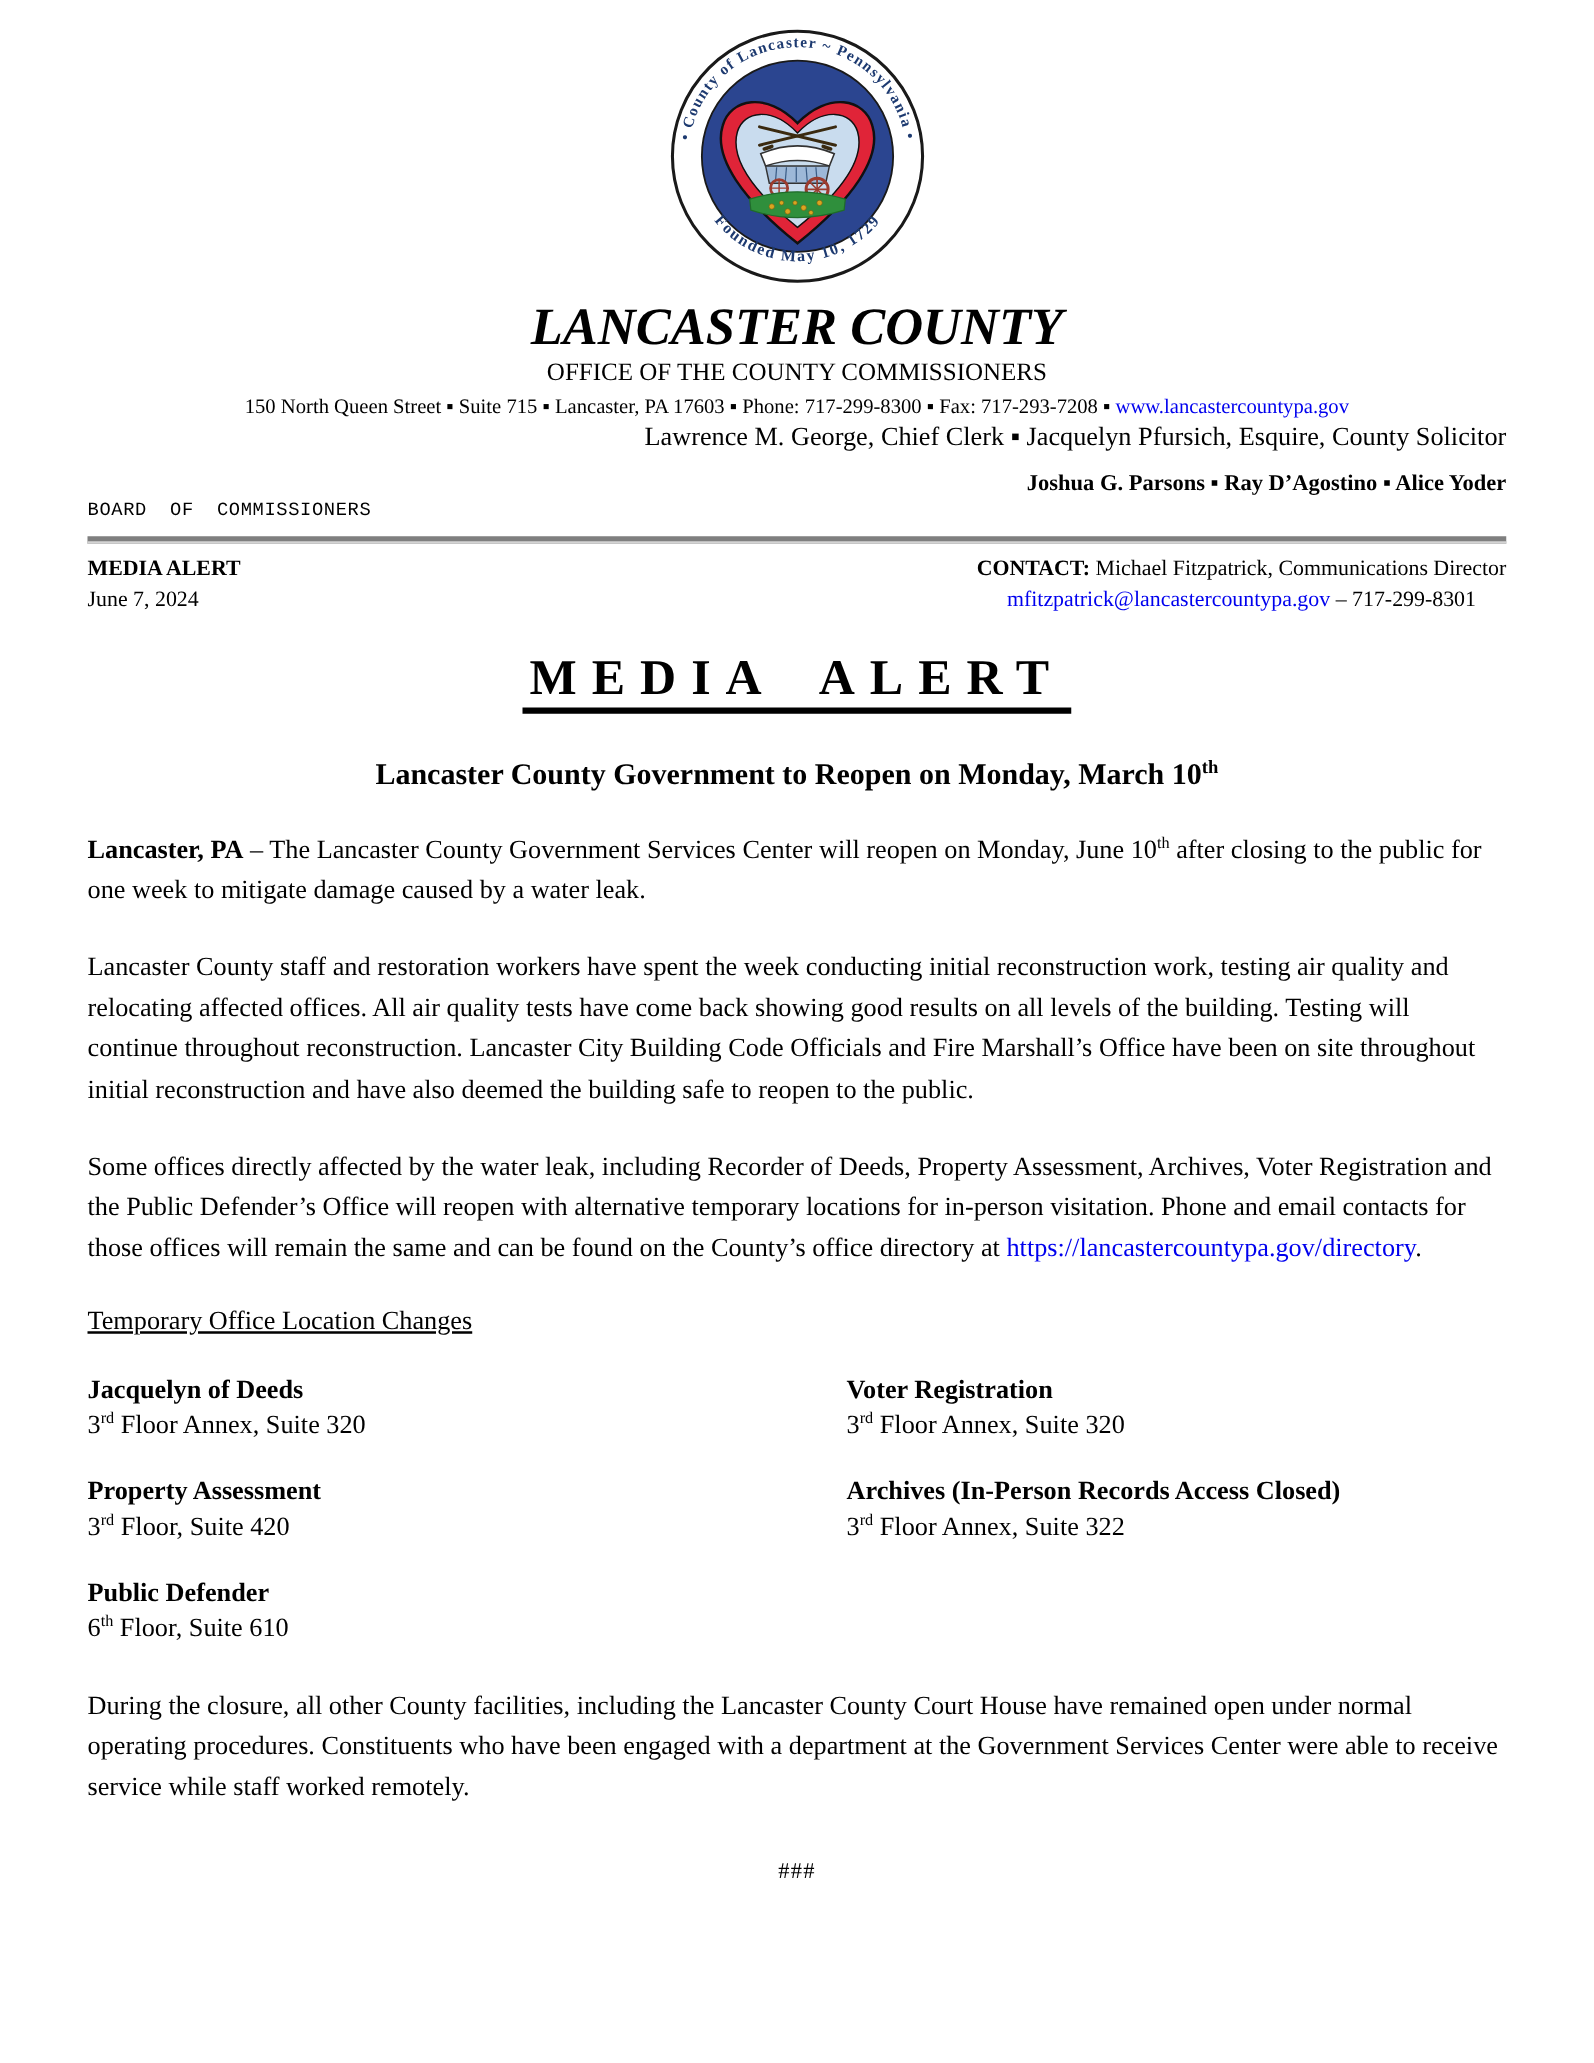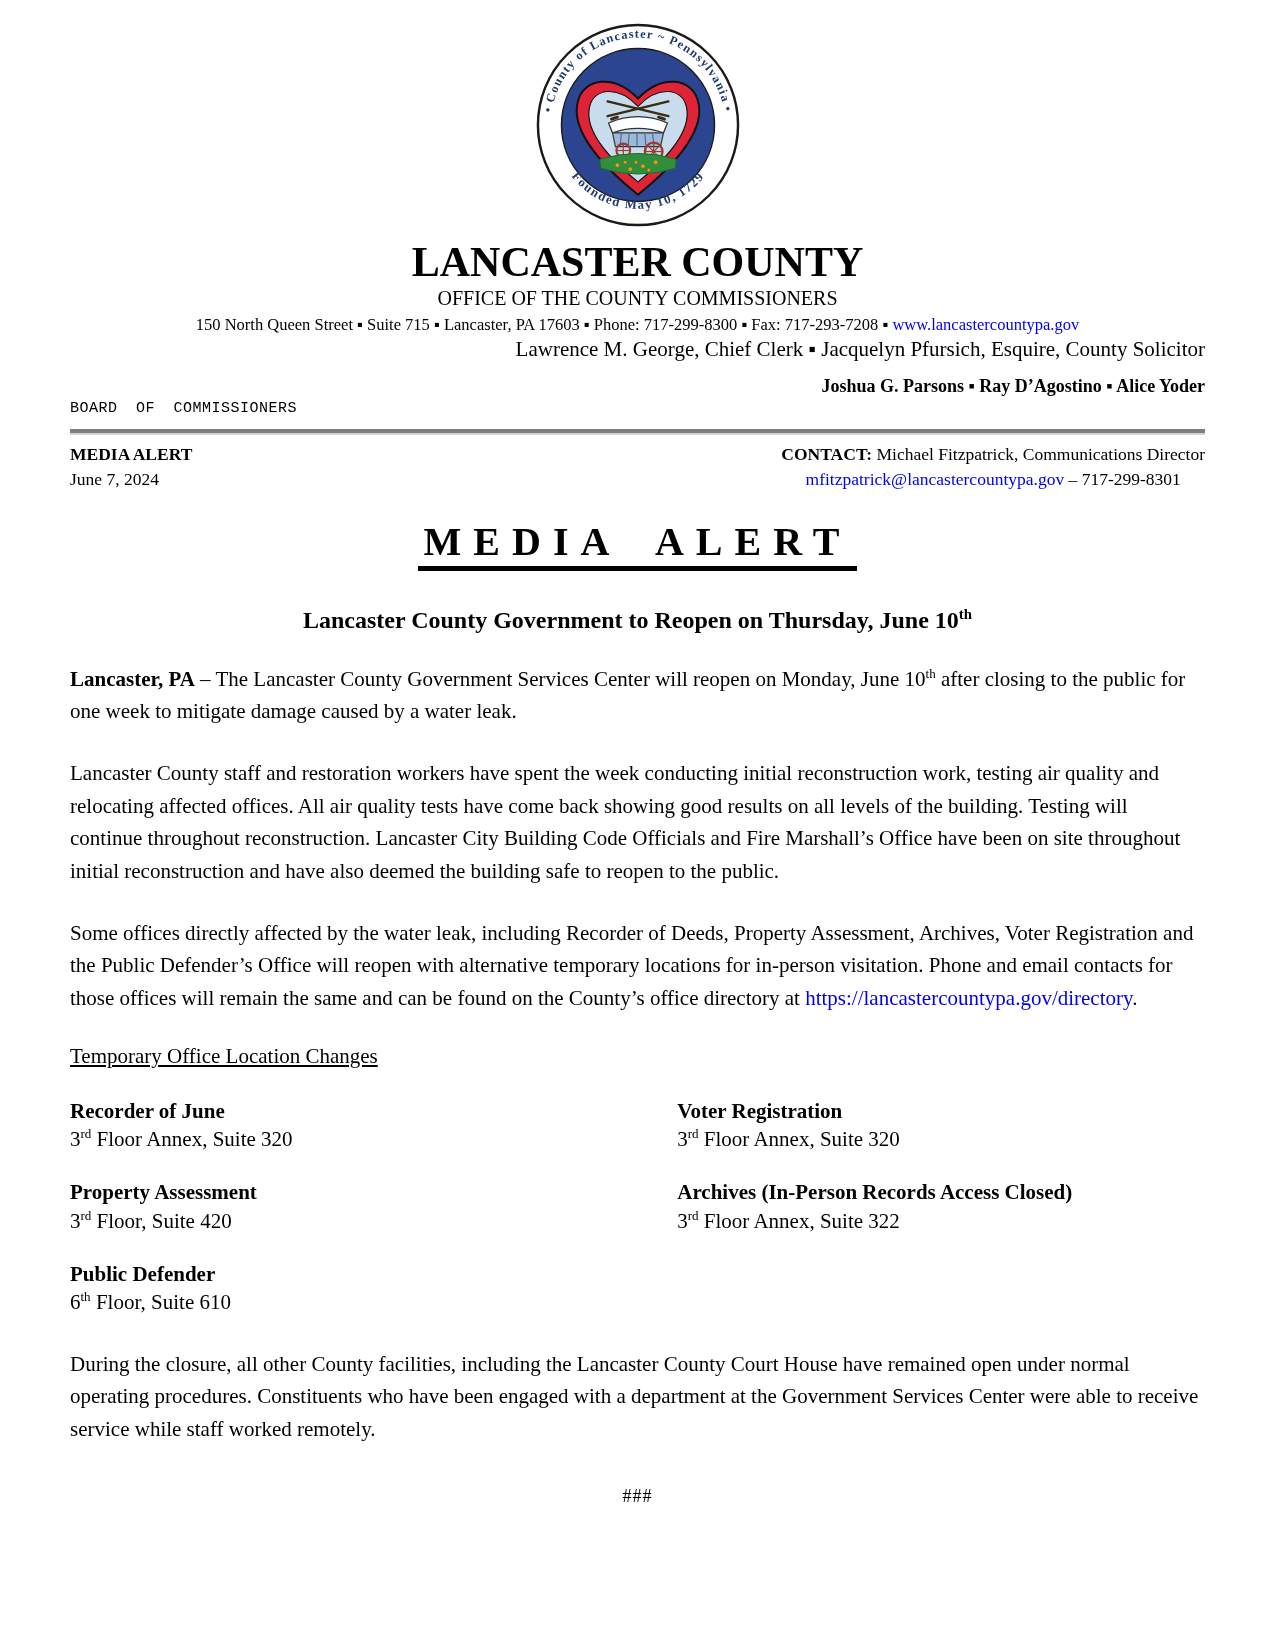--- a/index.html
+++ b/index.html
@@ -8,21 +8,21 @@
     box-sizing: border-box;
     width: 1275px; height: 1650px;
     padding: 22px 70px 0 70px;
     font-family: "Liberation Serif", serif;
     overflow: hidden;
     background: #ffffff;
   }
   .seal-wrap { text-align: center; margin: 0; line-height: 0; }
   .county-title {
     margin: 12px 0 0; text-align: center;
-    font-size: 42px; font-weight: bold; letter-spacing: 0px; line-height: 1.05;
+    font-size: 42px; font-weight: bold; letter-spacing: 0px; line-height: 1.05; font-style: italic;
   }
   .office-title {
     margin: 3px 0 0; text-align: center;
     font-size: 20px; font-weight: normal; letter-spacing: 0px;
   }
   .addr-line { margin: 5px 0 0; text-align: center; font-size: 16.5px; }
   .staff-line { margin: 2px 0 0; text-align: right; font-size: 21px; }
   .commissioners-line { margin: 14px 0 0; text-align: right; font-size: 18px; font-weight: bold; }
   .board-line { margin: 3px 0 0; text-align: left; font-size: 15px; word-spacing: 9px; letter-spacing: 0.5px; font-family: Liberation Mono, monospace; }
   .rule { height: 4px; background: #7f7f7f; border-bottom: 2px solid #d4d4d4; margin-top: 12px; }
@@ -135,34 +135,34 @@
     <div class="meta-right">
       <div><span class="bold">CONTACT:</span><span> Michael Fitzpatrick, Communications Director</span></div>
       <div><a class="link">mfitzpatrick@lancastercountypa.gov</a><span> – 717-299-8301</span></div>
     </div>
   </div>
 
   <div class="headline-wrap">
     <span class="headline">MEDIA ALERT</span>
   </div>
 
-  <div class="subheadline"><span>Lancaster County Government to Reopen on Thursday, June 10</span><sup>th</sup></div>
+  <div class="subheadline"><span>Lancaster County Government to Reopen on Monday, March 10</span><sup>th</sup></div>
 
   <p class="body-para"><span class="bold">Lancaster, PA</span><span> – The Lancaster County Government Services Center will reopen on Monday, June 10</span><sup>th</sup><span> after closing to the public for one week to mitigate damage caused by a water leak.</span></p>
 
   <p class="body-para">Lancaster County staff and restoration workers have spent the week conducting initial reconstruction work, testing air quality and relocating affected offices. All air quality tests have come back showing good results on all levels of the building. Testing will continue throughout reconstruction. Lancaster City Building Code Officials and Fire Marshall’s Office have been on site throughout initial reconstruction and have also deemed the building safe to reopen to the public.</p>
 
   <p class="body-para"><span>Some offices directly affected by the water leak, including Recorder of Deeds, Property Assessment, Archives, Voter Registration and the Public Defender’s Office will reopen with alternative temporary locations for in-person visitation. Phone and email contacts for those offices will remain the same and can be found on the County’s office directory at </span><a class="link">https://lancastercountypa.gov/directory</a><span>.</span></p>
 
   <p class="section-heading"><span class="underline">Temporary Office Location Changes</span></p>
 
   <div class="office-grid">
     <div class="office-col-left">
       <div class="office">
-        <div class="office-name">Recorder of June</div>
+        <div class="office-name">Jacquelyn of Deeds</div>
         <div class="office-loc"><span>3</span><sup>rd</sup><span> Floor Annex, Suite 320</span></div>
       </div>
       <div class="office">
         <div class="office-name">Property Assessment</div>
         <div class="office-loc"><span>3</span><sup>rd</sup><span> Floor, Suite 420</span></div>
       </div>
       <div class="office">
         <div class="office-name">Public Defender</div>
         <div class="office-loc"><span>6</span><sup>th</sup><span> Floor, Suite 610</span></div>
       </div>

